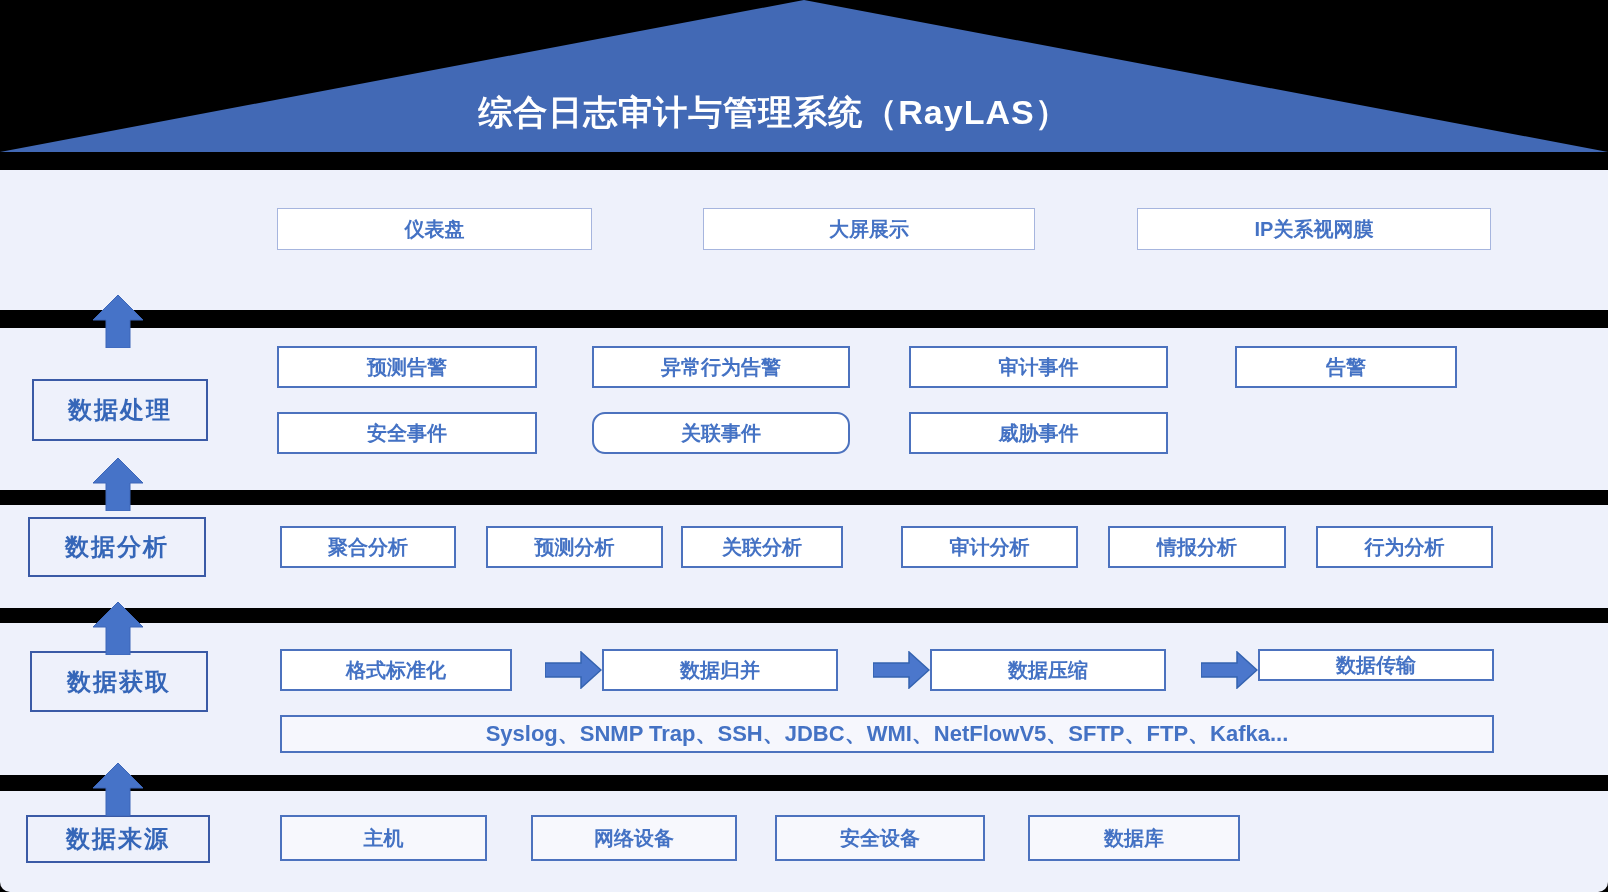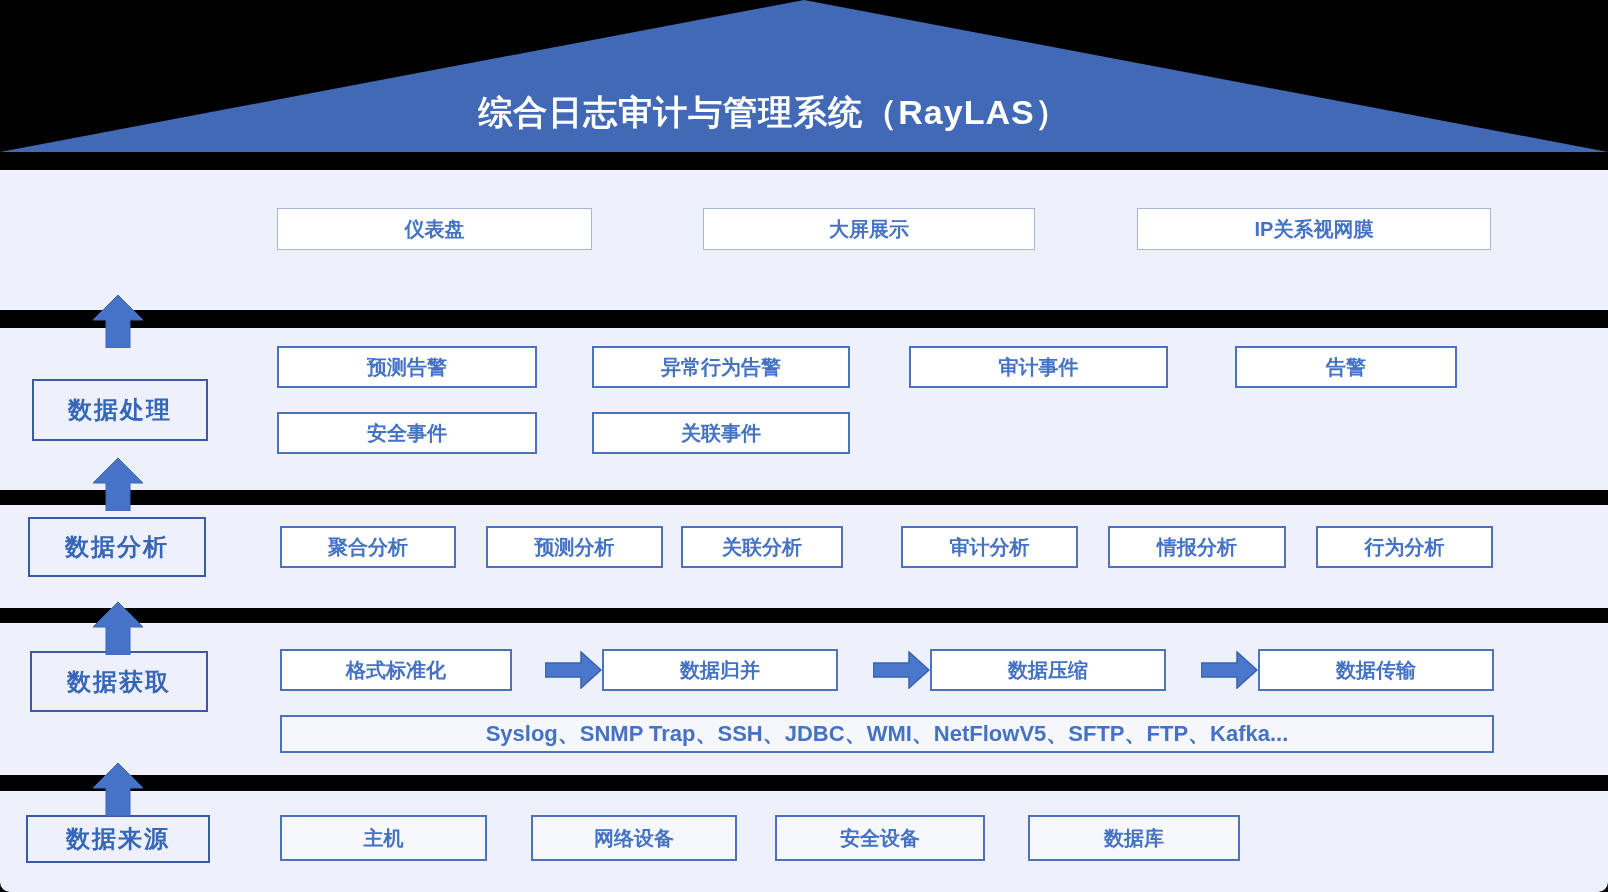--- a/index.html
+++ b/index.html
@@ -117,21 +117,22 @@
   <div class="box light" style="left:277px; top:208px; width:315px; height:42px;">仪表盘</div>
   <div class="box light" style="left:703px; top:208px; width:332px; height:42px;">大屏展示</div>
   <div class="box light" style="left:1137px; top:208px; width:354px; height:42px;">IP关系视网膜</div>
 
   <div class="label-box" style="left:32px; top:379px; width:176px; height:62px;">数据处理</div>
   <div class="box" style="left:277px; top:346px; width:260px; height:42px;">预测告警</div>
   <div class="box" style="left:592px; top:346px; width:258px; height:42px;">异常行为告警</div>
   <div class="box" style="left:909px; top:346px; width:259px; height:42px;">审计事件</div>
   <div class="box" style="left:1235px; top:346px; width:222px; height:42px;">告警</div>
   <div class="box" style="left:277px; top:412px; width:260px; height:42px;">安全事件</div>
-  <div class="box" style="left:592px; top:412px; width:258px; height:42px;">关联事件</div>
+  <div class="box" style="left:592px; top:412px; width:258px; height:42px;border-radius:13px;">关联事件</div>
+  <div class="box" style="left:909px; top:412px; width:259px; height:42px;">威胁事件</div>
 
   <div class="label-box" style="left:28px; top:517px; width:178px; height:60px;">数据分析</div>
   <div class="box" style="left:280px; top:526px; width:176px; height:42px;">聚合分析</div>
   <div class="box" style="left:486px; top:526px; width:177px; height:42px;">预测分析</div>
   <div class="box" style="left:681px; top:526px; width:162px; height:42px;font-family:Liberation Serif, serif;">关联分析</div>
   <div class="box" style="left:901px; top:526px; width:177px; height:42px;">审计分析</div>
   <div class="box" style="left:1108px; top:526px; width:178px; height:42px;">情报分析</div>
   <div class="box" style="left:1316px; top:526px; width:177px; height:42px;">行为分析</div>
 
   <div class="label-box" style="left:30px; top:651px; width:178px; height:61px;">数据获取</div>
@@ -140,21 +141,21 @@
     <path d="M0 12 L36 12 L36 1 L56 19 L36 37 L36 26 L0 26 Z" fill="#4B77CC" stroke="#3463B0" stroke-width="1.5"></path>
   </svg>
   <div class="box" style="left:602px; top:649px; width:236px; height:42px;">数据归并</div>
   <svg class="arrow" style="left:873px; top:651px;" width="57" height="38" viewBox="0 0 57 38">
     <path d="M0 12 L36 12 L36 1 L56 19 L36 37 L36 26 L0 26 Z" fill="#4B77CC" stroke="#3463B0" stroke-width="1.5"></path>
   </svg>
   <div class="box" style="left:930px; top:649px; width:236px; height:42px;">数据压缩</div>
   <svg class="arrow" style="left:1201px; top:651px;" width="57" height="38" viewBox="0 0 57 38">
     <path d="M0 12 L36 12 L36 1 L56 19 L36 37 L36 26 L0 26 Z" fill="#4B77CC" stroke="#3463B0" stroke-width="1.5"></path>
   </svg>
-  <div class="box" style="left:1258px; top:649px; width:236px; height:42px;">数据传输</div>
+  <div class="box" style="left:1258px; top:649px; width:236px; height:32px;">数据传输</div>
   <div class="protocol-bar" style="left:280px; top:715px; width:1214px; height:38px;">Syslog、SNMP Trap、SSH、JDBC、WMI、NetFlowV5、SFTP、FTP、Kafka...</div>
 
   <div class="label-box" style="left:26px; top:815px; width:184px; height:48px;">数据来源</div>
   <div class="box tint" style="left:280px; top:815px; width:207px; height:46px;">主机</div>
   <div class="box tint" style="left:531px; top:815px; width:206px; height:46px;">网络设备</div>
   <div class="box tint" style="left:775px; top:815px; width:210px; height:46px;">安全设备</div>
   <div class="box tint" style="left:1028px; top:815px; width:212px; height:46px;">数据库</div>
 
 </div>
 

